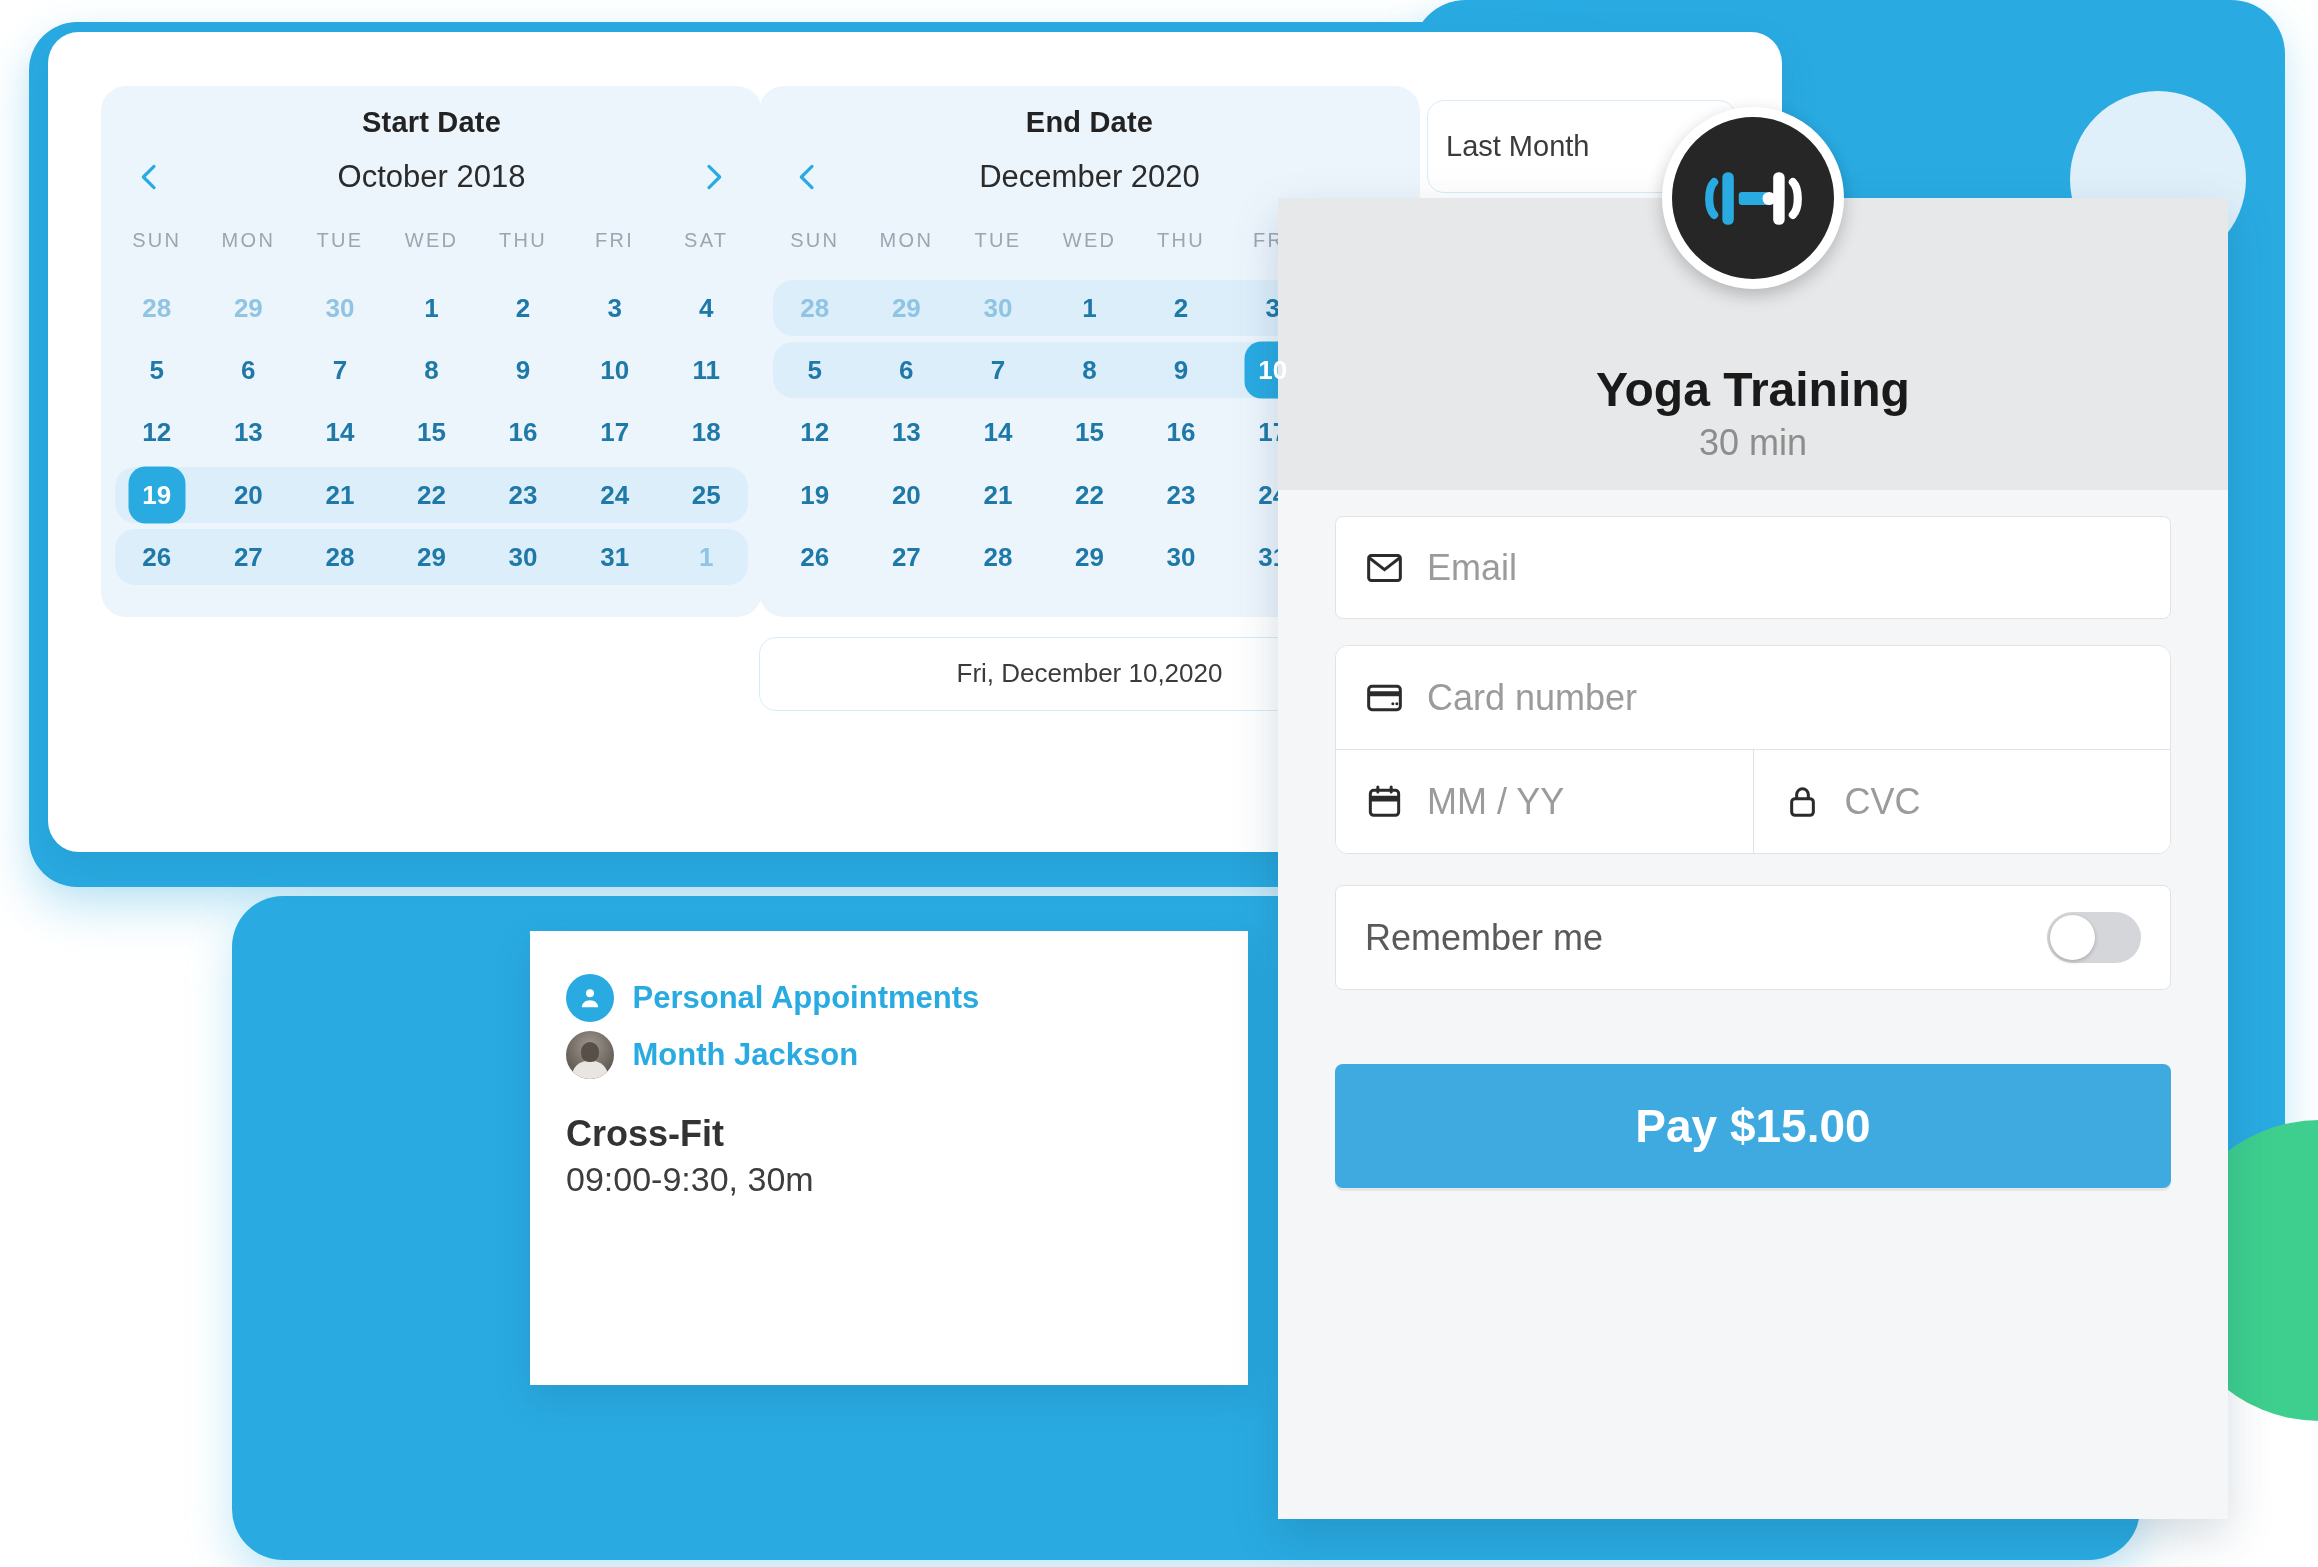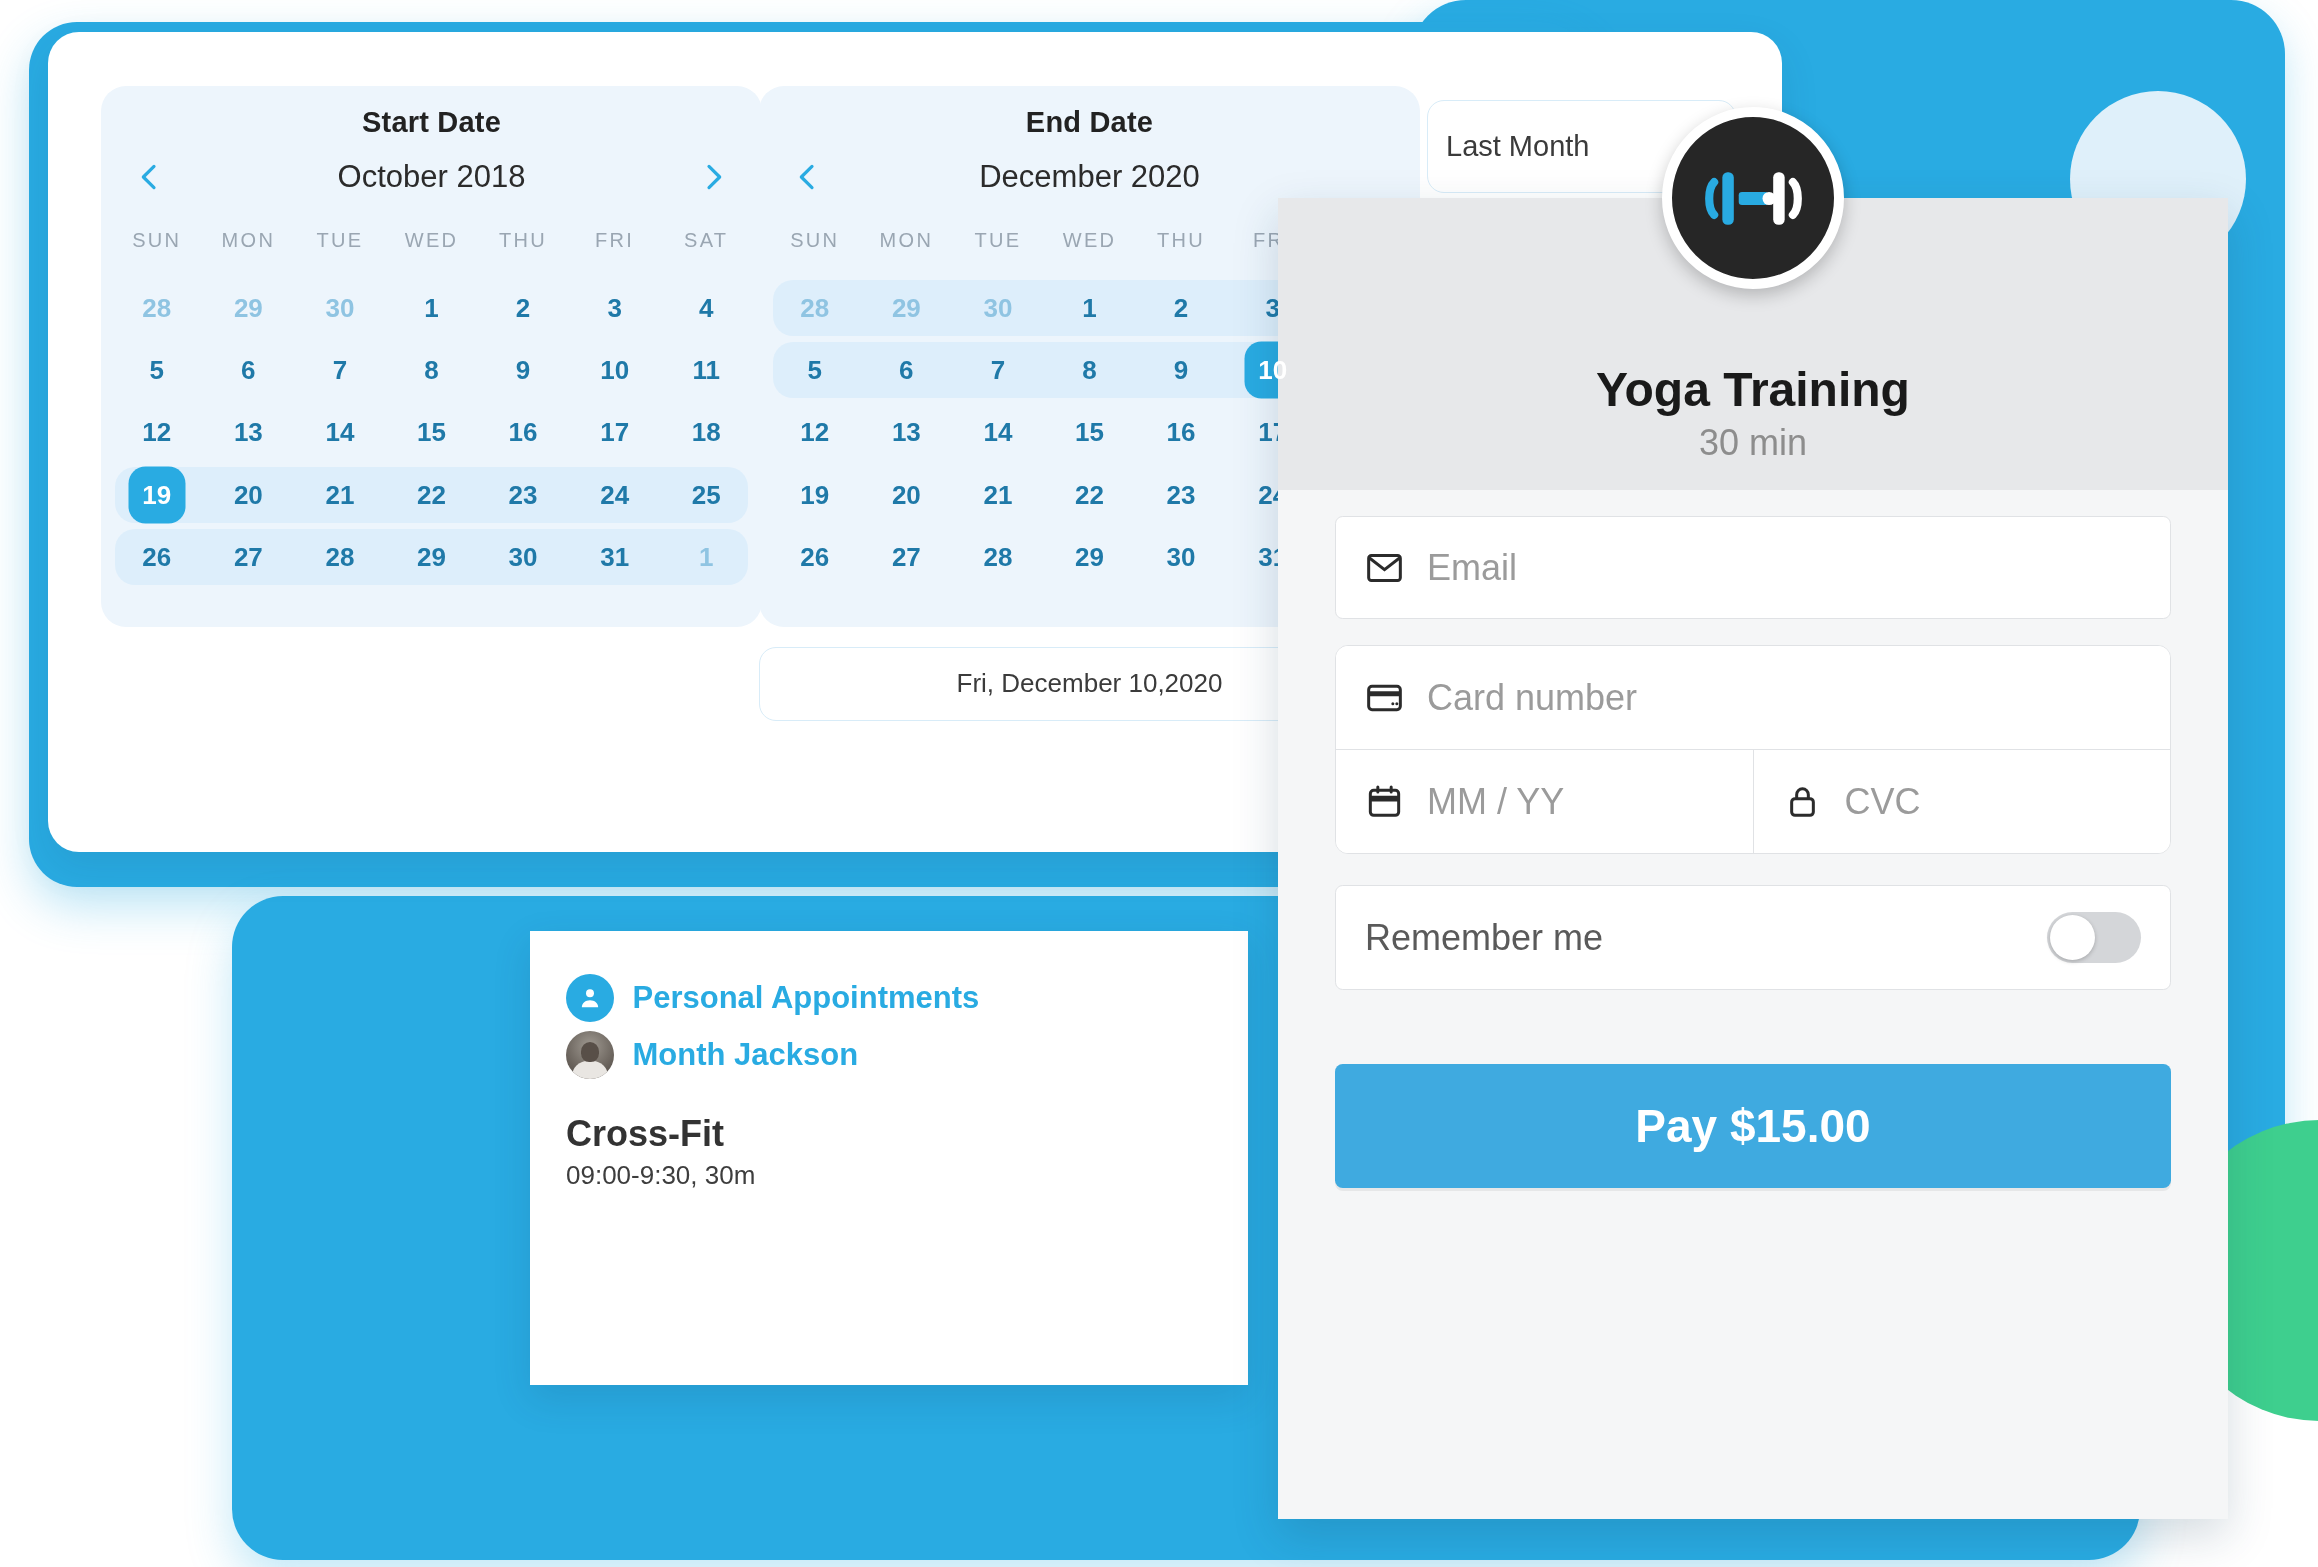--- a/index.html
+++ b/index.html
@@ -37,21 +37,21 @@
     background: #ffffff; border-radius: 31px;
     box-shadow: 0 15.4px 39px rgba(20,60,90,.10);
   }
 
   .cal-wrap { position: absolute; top: 54px; width: 661px; }
   #cal-start { left: 53px; }
   #cal-end   { left: 711px; }
 
   .cal-body {
     background: #edf5fc; border-radius: 25px;
-    padding: 20px 14px 36px 14px;
+    padding: 20px 14px 26px 14px;
   }
   .cal-title {
     text-align: center; font-size: 29px; font-weight: 700;
     color: #222; letter-spacing: 0.2px; margin-bottom: 20px;
   }
   .cal-nav { display: flex; align-items: center; justify-content: space-between;
     padding: 0 18.5px; margin-bottom: 34px; }
   .cal-month { font-size: 31px; color: #2b2b2b; font-weight: 400; }
   .chev { width: 32px; height: 32px; color: #29ABE2; flex: none; }
   .chev svg { width: 100%; height: 100%; display: block; }
@@ -129,21 +129,21 @@
   .appt-photo::before {
     content:""; position:absolute; left:14.7px; top:10.8px; width:18.5px; height:20px;
     background:#584f48; border-radius:50% 50% 45% 45%; z-index:2;
   }
   .appt-link {
     font-size: 31px; font-weight: 700; color: #29ABE2;
   }
   #appt-title {
     margin: 34px 0 0 36px; font-size: 36px; font-weight: 700; color: #333;
   }
-  #appt-time { margin: 4.6px 0 0 36px; font-size: 26px; color: #3d3d3d; }
+  #appt-time { margin: 4.6px 0 0 36px; font-size: 34px; color: #3d3d3d; }
 
   
   #payment-card {
     position: absolute; left: 1278px; top: 198px;
     width: 950px; height: 1321px;
     background: #f5f6f7;
     box-shadow: 0 17px 43px rgba(20,60,90,.18);
   }
   #payment-header {
     height: 292px; background: #e7e8ea;

